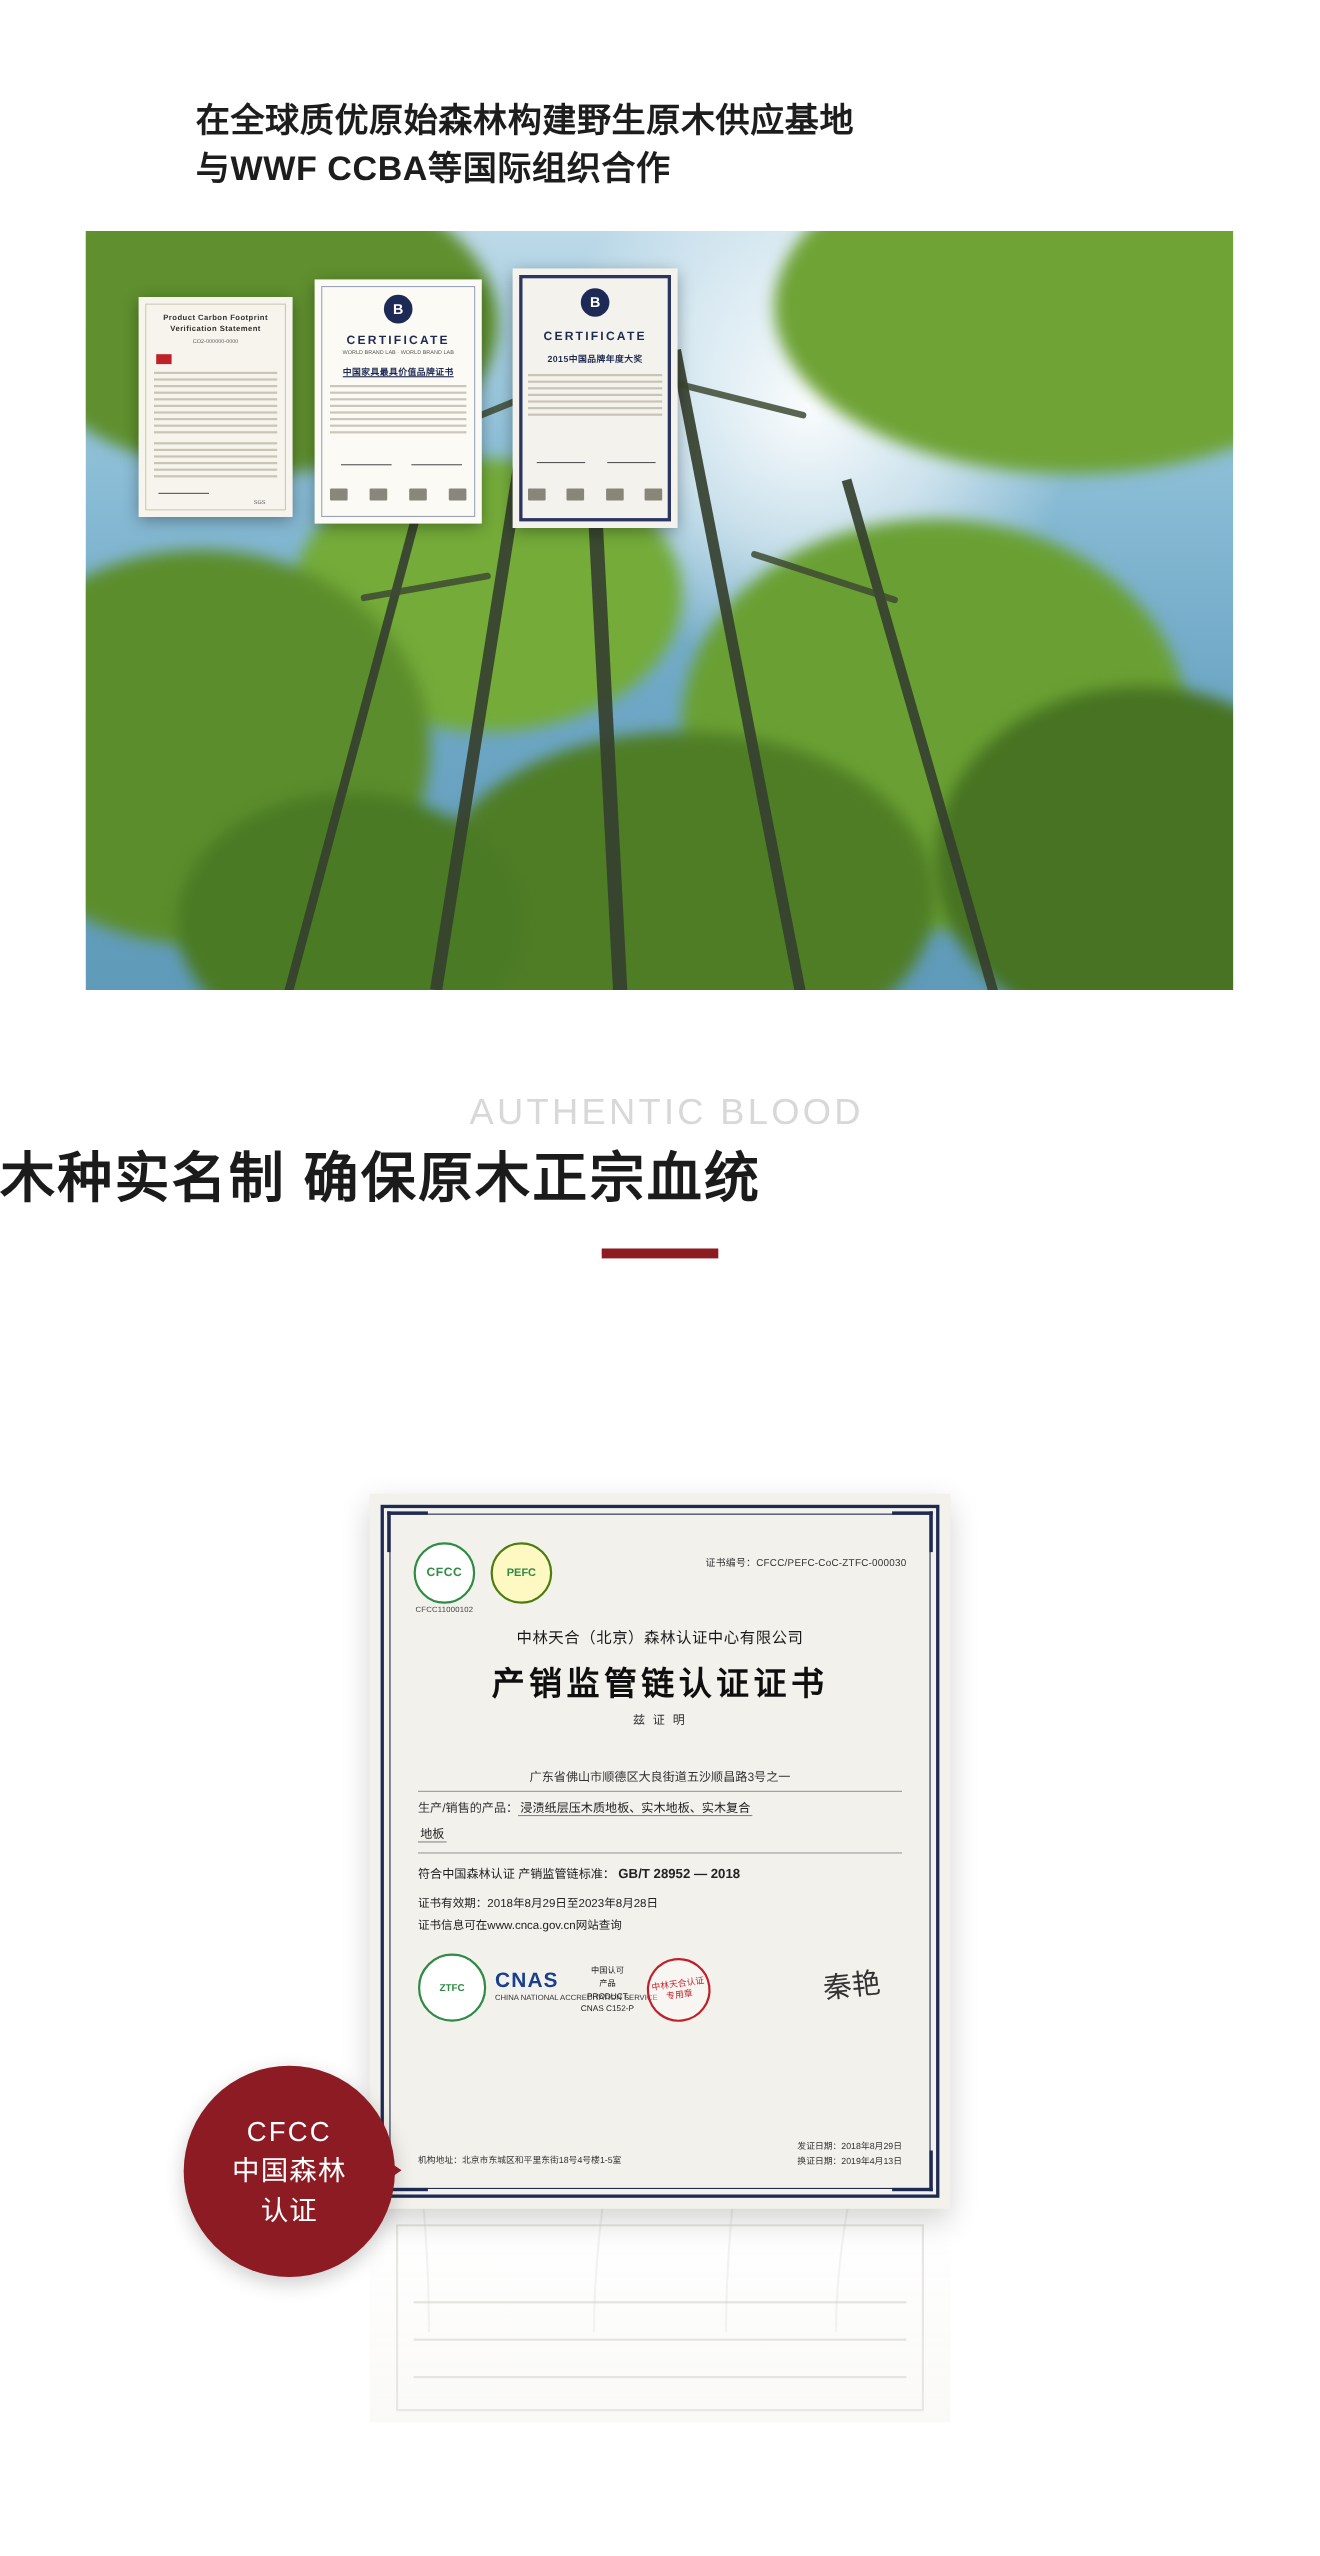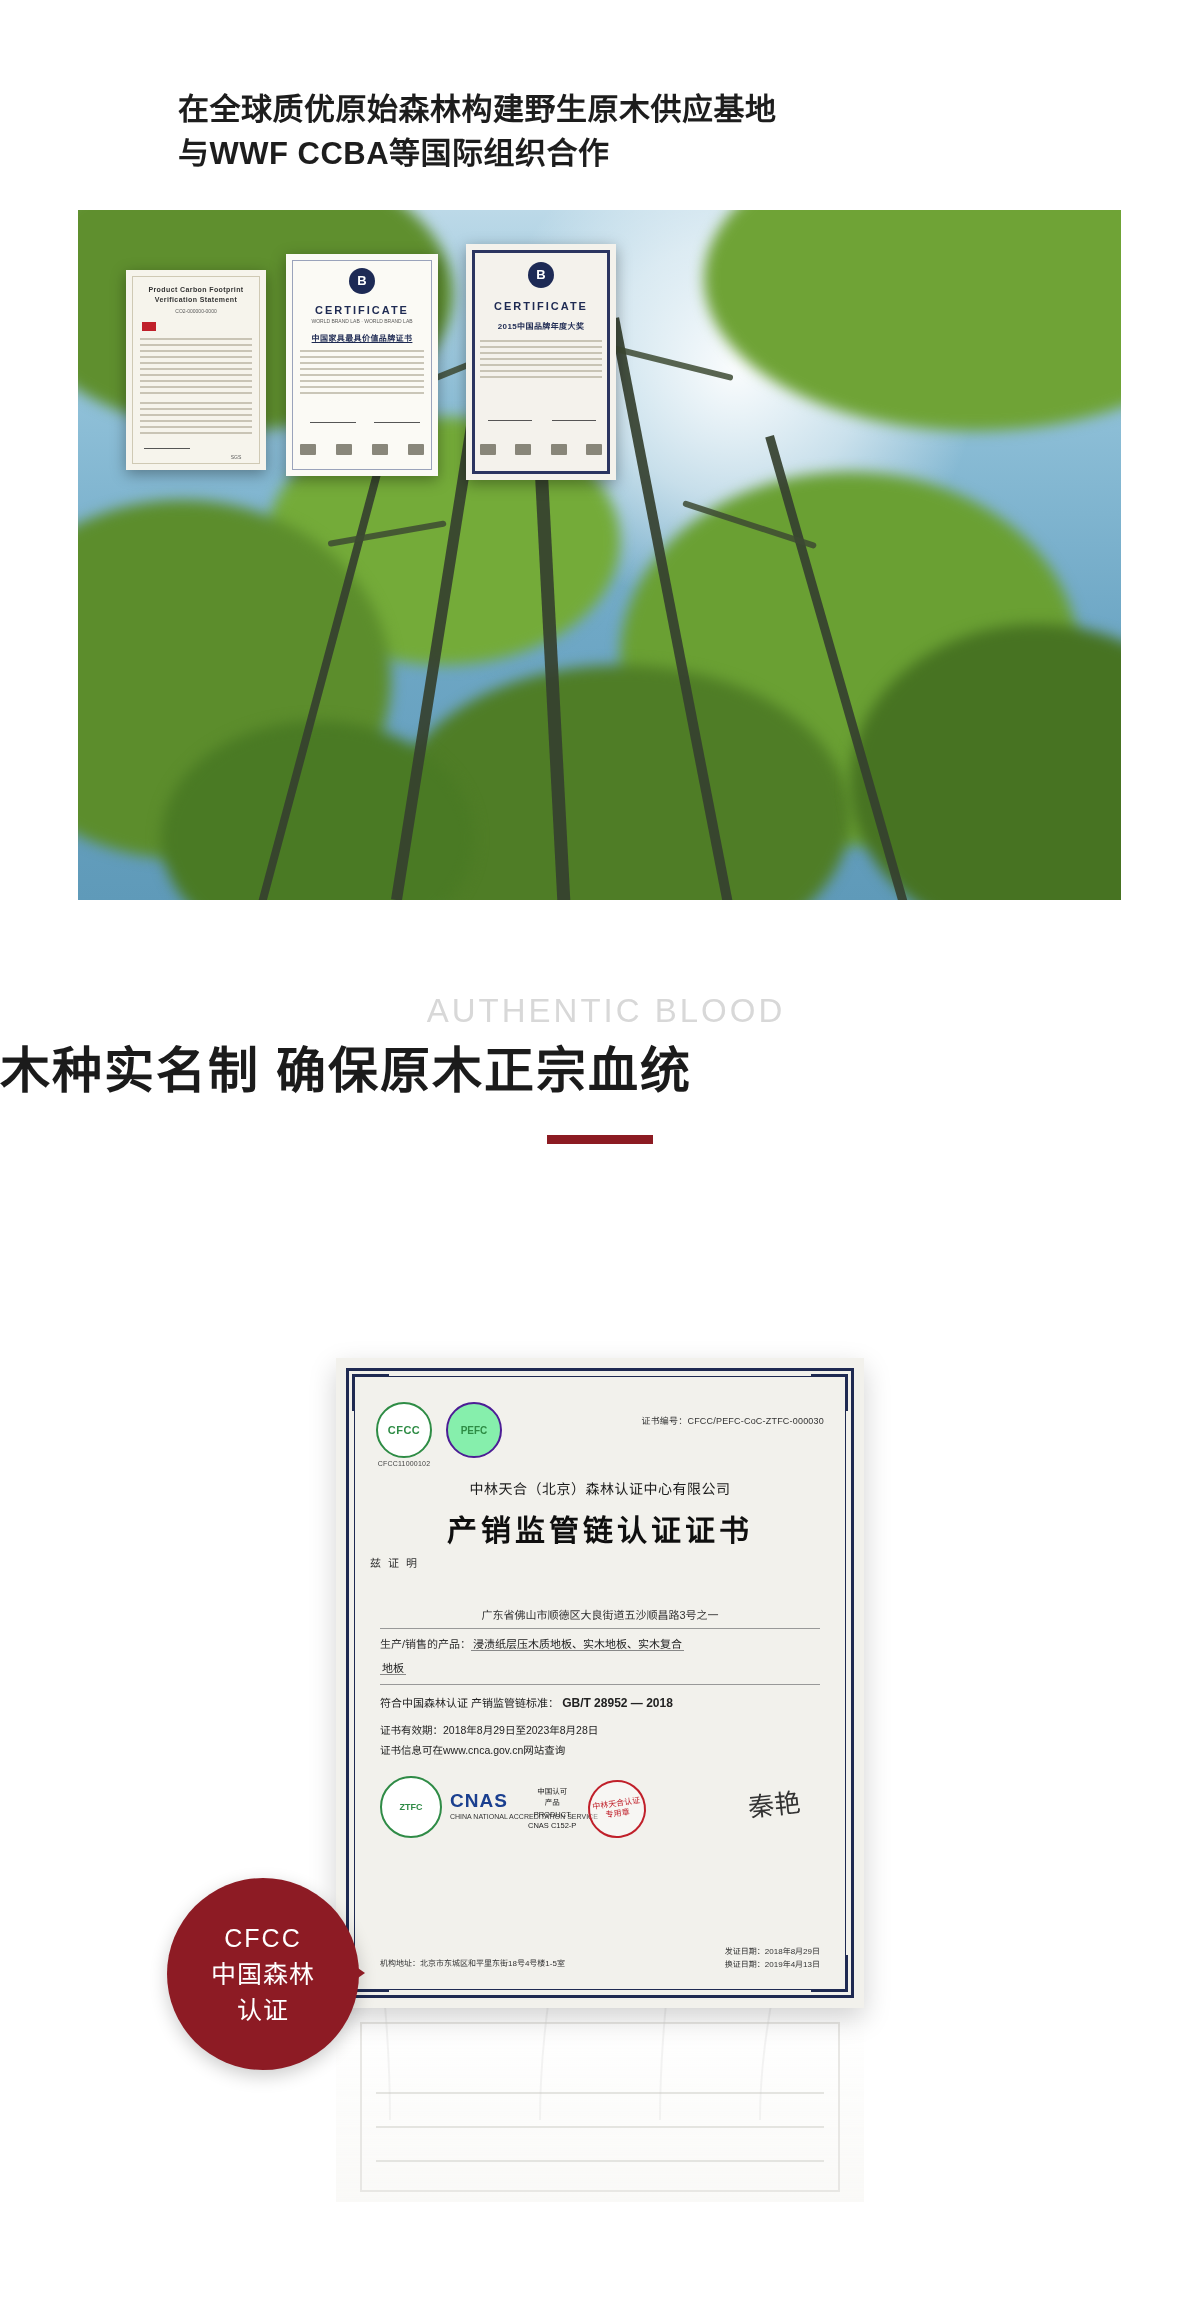--- a/index.html
+++ b/index.html
@@ -293,25 +293,25 @@
   }
   .logo-code {
     font-size: 7px;
     color: #444;
     margin-top: 2px;
     letter-spacing: .2px;
   }
   .logo-pefc {
     width: 52px; height: 52px;
     border-radius: 50%;
-    border: 2px solid #4c1d95;
+    border: 2px solid #4d7c0f;
     display: flex;
     align-items: center;
     justify-content: center;
-    background: #86efac;
+    background: #fef9c3;
   }
   .logo-pefc span {
     font-size: 10px;
     font-weight: bold;
     color: #2e8c45;
   }
 
   .bc-serial {
     position: absolute;
     right: 6px;
@@ -337,21 +337,21 @@
     text-align: center;
     font-size: 30px;
     font-weight: bold;
     color: #0f0f0f;
     letter-spacing: 4px;
   }
   .bc-hereby {
     position: absolute;
     left: 0; right: 0;
     top: 162px;
-    text-align: left;
+    text-align: center;
     font-size: 11px;
     color: #333;
     letter-spacing: 2px;
   }
   .bc-company {
     position: absolute;
     left: 0; right: 0;
     top: 186px;
     text-align: center;
     font-size: 17px;

